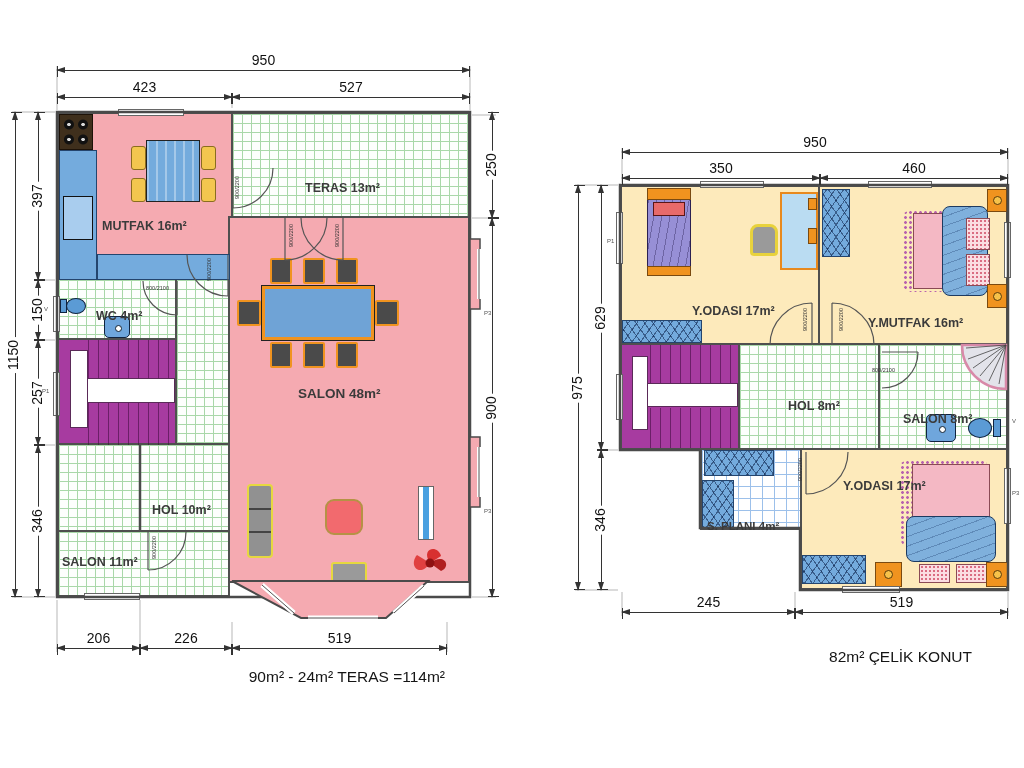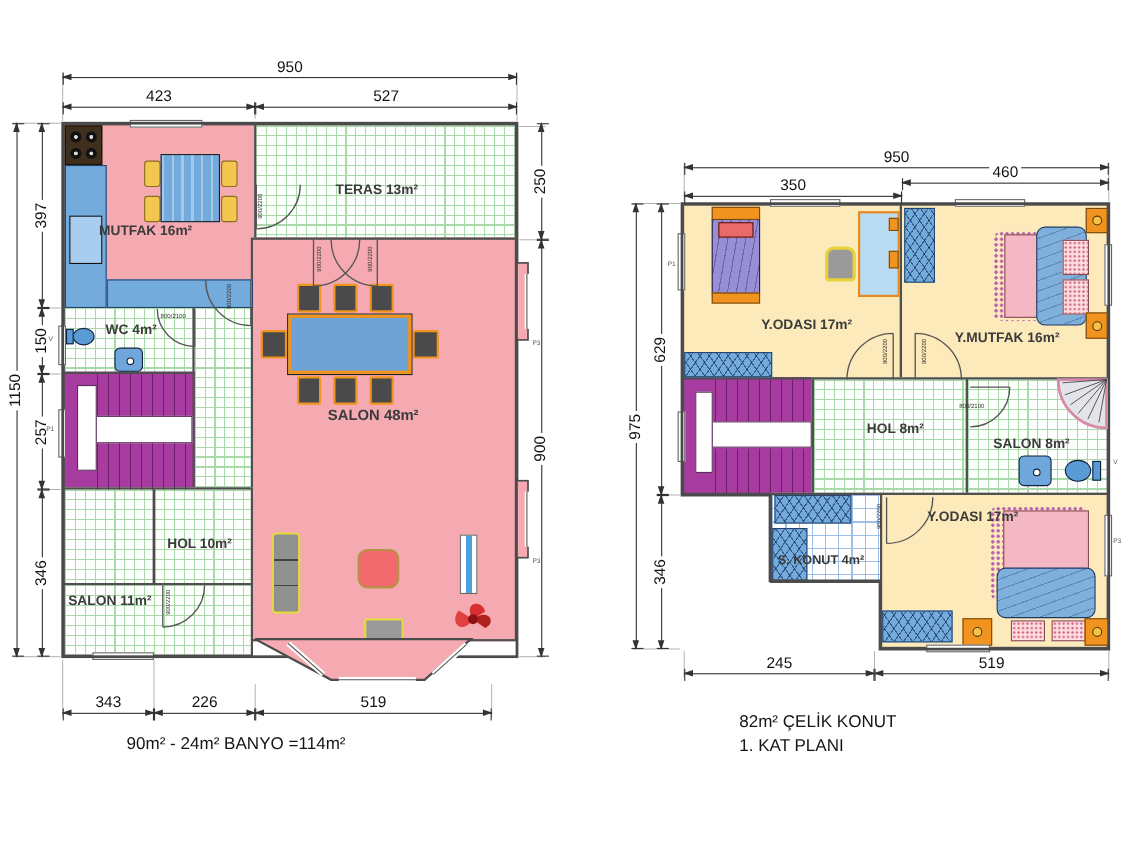--- a/index.html
+++ b/index.html
@@ -31,26 +31,26 @@
   .dots{background-color:transparent;border-radius:8px;
     background-image:radial-gradient(rgba(172,74,172,.85) 1.3px,transparent 1.5px);
     background-size:5px 5px;}
   .pdots{background-color:#fbdde2;border:1px solid #8a4a55;
     background-image:radial-gradient(rgba(214,96,120,.9) 1px,transparent 1.2px);
     background-size:4px 4px;}
   .win{position:absolute;background:#fff;border:1px solid #666;box-sizing:border-box;}
   .win.h{background-image:linear-gradient(to bottom,transparent 45%,#666 45%,#666 55%,transparent 55%);}
   .win.v{background-image:linear-gradient(to right,transparent 45%,#666 45%,#666 55%,transparent 55%);}
   
-  .rl{position:absolute;font-weight:700;font-size:12.5px;color:#3b3b3b;white-space:nowrap;z-index:7;}
+  .rl{position:absolute;font-weight:700;font-size:12.5px;color:#3b3b3b;white-space:nowrap;z-index:7;margin-top:16px;}
   .rl.sm{font-size:11.5px;}
   .dl{position:absolute;font-size:5.5px;color:#333;white-space:nowrap;z-index:7;letter-spacing:0;}
   .dl.v{writing-mode:vertical-rl;transform:rotate(180deg);}
   .wt{position:absolute;font-size:6px;color:#555;z-index:7;}
-  .cap{position:absolute;text-align:left;font-size:15.5px;color:#151515;line-height:22px;z-index:7;}
+  .cap{position:absolute;text-align:right;font-size:15.5px;color:#151515;line-height:22px;z-index:7;}
   
   .dim{position:absolute;z-index:6;}
   .dim-h{border-top:1px solid #333;height:0;}
   .dim-h::before,.dim-h::after{content:"";position:absolute;top:-5px;height:11px;width:1px;background:#333;}
   .dim-h::before{left:0;}.dim-h::after{right:0;}
   .dim-v{border-left:1px solid #333;width:0;}
   .dim-v::before,.dim-v::after{content:"";position:absolute;left:-5px;width:11px;height:1px;background:#333;}
   .dim-v::before{top:0;}.dim-v::after{bottom:0;}
   .ah{position:absolute;width:0;height:0;border:3.5px solid transparent;}
   .dim-h .ah.l{left:-1px;top:-4.5px;border-left:none;border-right:9px solid #333;}
@@ -134,21 +134,21 @@
 
   <div class="f toilet" style="left:66px;top:298px;width:20px;height:16px"></div>
   <div class="f tank" style="left:60px;top:299px;width:7px;height:14px"></div>
   <div class="f sinkb" style="left:104px;top:316px;width:26px;height:22px"></div>
 
   <div class="win h" style="left:118px;top:109px;width:66px;height:7px"></div>
   <div class="win v" style="left:53px;top:296px;width:7px;height:36px"></div>
   <div class="win v" style="left:53px;top:372px;width:7px;height:44px"></div>
   <div class="win h" style="left:84px;top:593px;width:56px;height:7px"></div>
 
-  <div class="rl" style="left:90px;top:203px">MUTFAK 16m²</div>
+  <div class="rl" style="left:102px;top:203px">MUTFAK 16m²</div>
   <div class="rl" style="left:305px;top:165px">TERAS 13m²</div>
   <div class="rl" style="left:96px;top:293px">WC 4m²</div>
   <div class="rl" style="left:298px;top:370px;font-size:13.5px">SALON 48m²</div>
   <div class="rl" style="left:152px;top:487px">HOL 10m²</div>
   <div class="rl" style="left:62px;top:539px">SALON 11m²</div>
 
   <div class="dl v" style="left:206px;top:258px">900/2200</div>
   <div class="dl v" style="left:234px;top:176px">900/2200</div>
   <div class="dl v" style="left:288px;top:224px">900/2200</div>
   <div class="dl v" style="left:334px;top:224px">900/2200</div>
@@ -206,35 +206,35 @@
       <span class="dim-label">250</span>
     </div>
   <div class="dim dim-v" style="left:492px;top:218px;height:379px">
       <i class="ah t"></i>
       <i class="ah b"></i>
       <span class="dim-label">900</span>
     </div>
   <div class="dim dim-h" style="left:57px;top:648px;width:83px">
       <i class="ah l"></i>
       <i class="ah r"></i>
-      <span class="dim-label">343</span>
+      <span class="dim-label">206</span>
     </div>
   <div class="dim dim-h" style="left:140px;top:648px;width:92px">
       <i class="ah l"></i>
       <i class="ah r"></i>
       <span class="dim-label">226</span>
     </div>
   <div class="dim dim-h" style="left:232px;top:648px;width:215px">
       <i class="ah l"></i>
       <i class="ah r"></i>
       <span class="dim-label">519</span>
     </div>
 
   <div class="cap" style="left:115px;top:666px;width:330px">
-    <span style="display:block">90m² - 24m² BANYO  =114m²</span>
+    <span style="display:block">90m² - 24m² TERAS  =114m²</span>
   </div>
 
   <div class="z cream" style="left:620px;top:185px;width:200px;height:160px"></div>
   <div class="z cream" style="left:818px;top:185px;width:190px;height:160px"></div>
   <div class="z purple" style="left:620px;top:343px;width:120px;height:107px"></div>
   <div class="z tile" style="left:738px;top:343px;width:142px;height:107px"></div>
   <div class="z tile" style="left:878px;top:343px;width:130px;height:107px"></div>
   <div class="z btile" style="left:700px;top:448px;width:102px;height:82px"></div>
   <div class="z cream" style="left:800px;top:448px;width:208px;height:142px"></div>
 
@@ -283,21 +283,21 @@
   <div class="win v" style="left:1004px;top:222px;width:7px;height:56px"></div>
   <div class="win v" style="left:1004px;top:468px;width:7px;height:56px"></div>
   <div class="win v" style="left:616px;top:212px;width:7px;height:52px"></div>
   <div class="win v" style="left:616px;top:374px;width:7px;height:46px"></div>
   <div class="win h" style="left:842px;top:586px;width:58px;height:7px"></div>
 
   <div class="rl" style="left:692px;top:288px">Y.ODASI 17m²</div>
   <div class="rl" style="left:868px;top:300px">Y.MUTFAK 16m²</div>
   <div class="rl" style="left:788px;top:383px">HOL 8m²</div>
   <div class="rl" style="left:903px;top:396px">SALON 8m²</div>
-  <div class="rl sm" style="left:707px;top:504px">S. KONUT 4m²</div>
+  <div class="rl sm" style="left:707px;top:504px">S. PLANI 4m²</div>
   <div class="rl" style="left:843px;top:463px">Y.ODASI 17m²</div>
 
   <div class="dl v" style="left:802px;top:308px">900/2200</div>
   <div class="dl v" style="left:838px;top:308px">900/2200</div>
   <div class="dl" style="left:872px;top:367px">800/2100</div>
   <div class="dl v" style="left:797px;top:458px">900/2200</div>
 
   <div class="wt" style="left:607px;top:238px">P1</div>
   <div class="wt" style="left:1012px;top:490px">P3</div>
   <div class="wt" style="left:1012px;top:418px">V</div>
@@ -305,21 +305,21 @@
   <div class="dim dim-h" style="left:622px;top:152px;width:386px">
       <i class="ah l"></i>
       <i class="ah r"></i>
       <span class="dim-label">950</span>
     </div>
   <div class="dim dim-h" style="left:622px;top:178px;width:198px">
       <i class="ah l"></i>
       <i class="ah r"></i>
       <span class="dim-label">350</span>
     </div>
-  <div class="dim dim-h" style="left:820px;top:166px;width:188px">
+  <div class="dim dim-h" style="left:820px;top:178px;width:188px">
       <i class="ah l"></i>
       <i class="ah r"></i>
       <span class="dim-label">460</span>
     </div>
   <div class="dim dim-v" style="left:578px;top:185px;height:405px">
       <i class="ah t"></i>
       <i class="ah b"></i>
       <span class="dim-label">975</span>
     </div>
   <div class="dim dim-v" style="left:601px;top:185px;height:265px">
@@ -338,21 +338,20 @@
       <span class="dim-label">245</span>
     </div>
   <div class="dim dim-h" style="left:795px;top:612px;width:213px">
       <i class="ah l"></i>
       <i class="ah r"></i>
       <span class="dim-label">519</span>
     </div>
 
   <div class="cap" style="left:672px;top:646px;width:300px">
     <span style="display:block">82m² ÇELİK KONUT</span>
-    <span style="display:block">1. KAT PLANI</span>
   </div>
 
   <svg class="lines" width="1024" height="768" viewBox="0 0 1024 768">
 
     <g stroke="#4a4a4a" stroke-width="2.5" fill="none">
       <rect x="57" y="112" width="413" height="485"></rect>
       <path d="M620,185 H1008 V590 H800 V528 H700 V450 H620 Z"></path>
       <path d="M140,445 V530"></path>
     </g>
 

